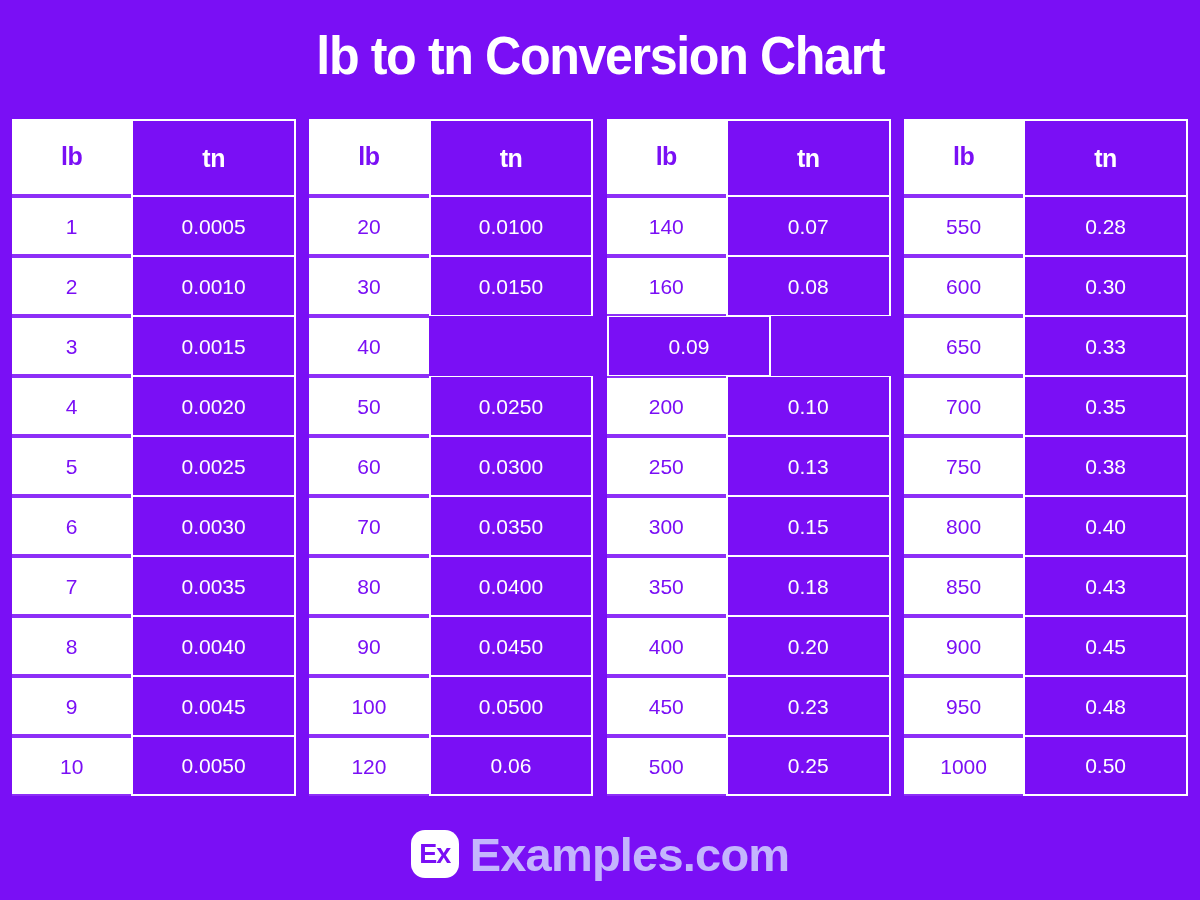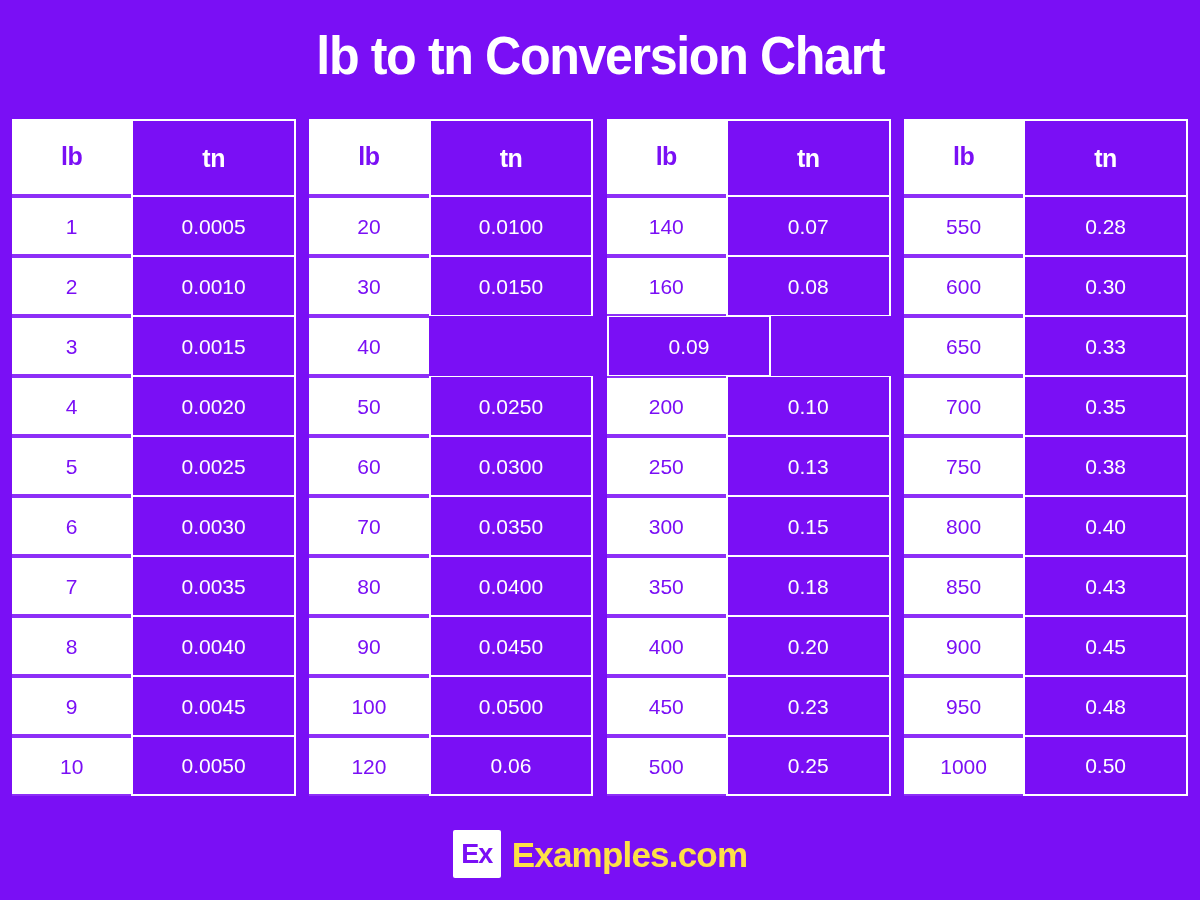--- a/index.html
+++ b/index.html
@@ -98,33 +98,33 @@
     right: 0;
     bottom: 22px;
     display: flex;
     align-items: center;
     justify-content: center;
     gap: 11px;
   }
   .logo-mark {
     width: 48px;
     height: 48px;
-    border-radius: 2px;
+    border-radius: 14px;
     background: #ffffff;
     color: #7a0ff5;
     display: flex;
     align-items: center;
     justify-content: center;
     font-size: 27px;
     font-weight: bold;
     letter-spacing: -1px;
   }
   .logo-text {
-    color: #fde047;
-    font-size: 35px;
+    color: #c4b5fd;
+    font-size: 47px;
     font-weight: bold;
     letter-spacing: -0.8px;
     line-height: 1;
   }
 </style>
 </head>
 <body>
 
 <div class="page">
 

